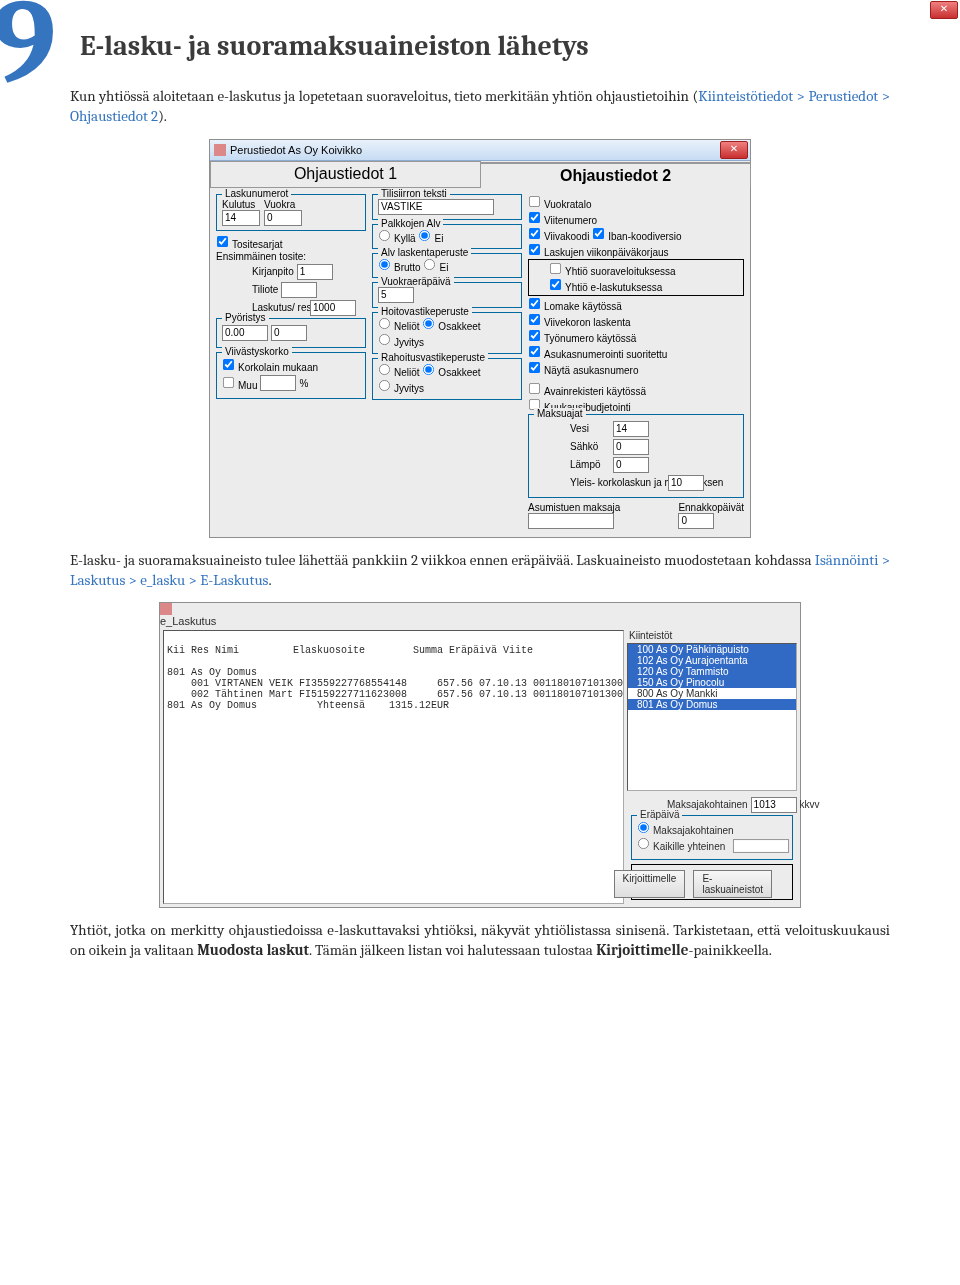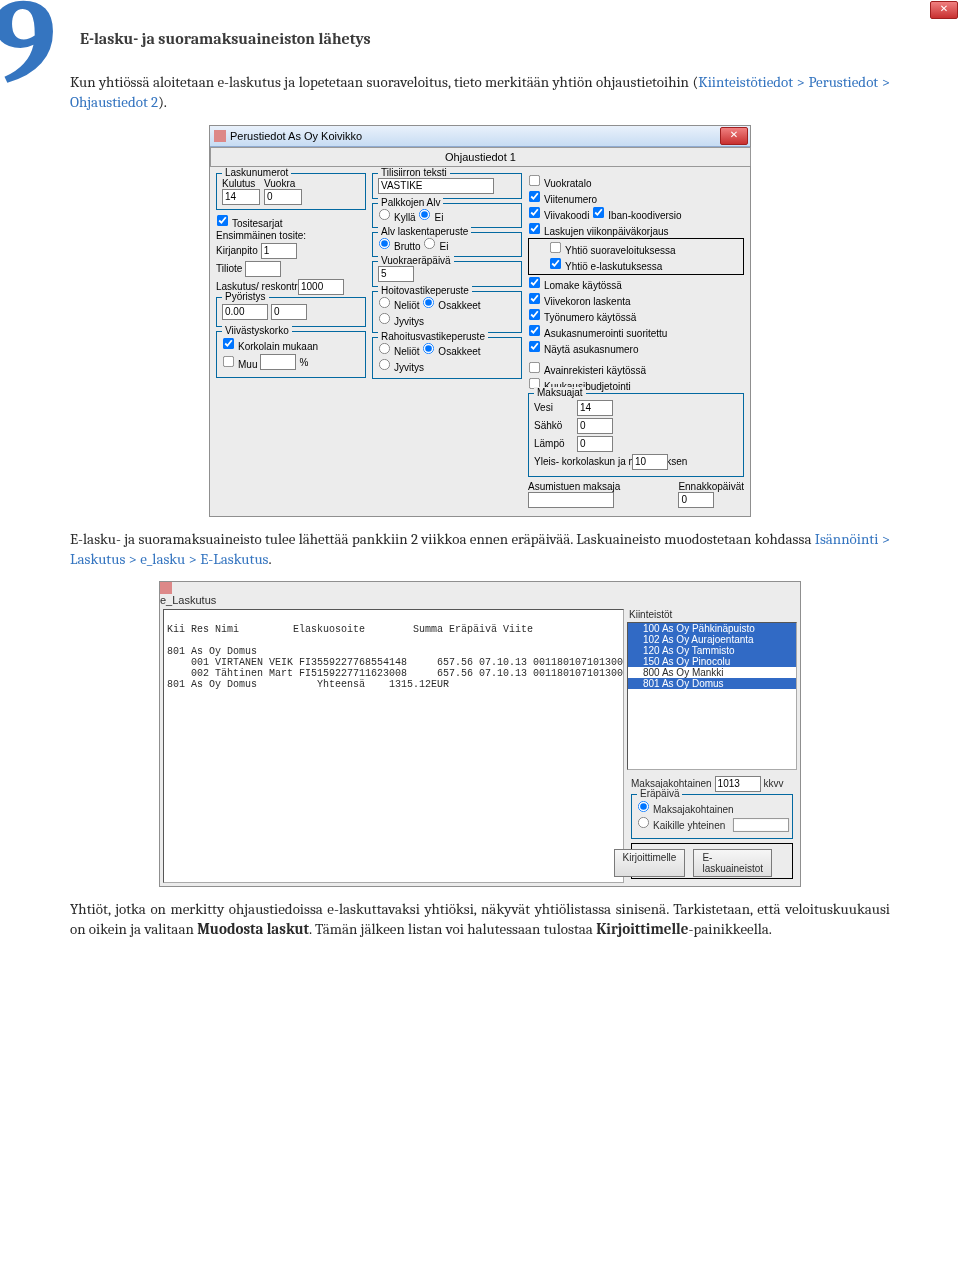--- a/index.html
+++ b/index.html
@@ -18,21 +18,21 @@
     position: absolute;
     left: -8px;
     top: -6px;
     font-size: 120px;
     font-weight: bold;
     color: #3575c0;
     line-height: 0.8;
     font-family: Cambria, Georgia, serif;
   }
   h1.title {
-    font-size: 16px;
+    font-size: 28px;
     font-weight: bold;
     color: #3b3b3b;
     margin: 0 0 24px 0;
     padding-left: 10px;
   }
   p.body {
     font-size: 15px;
     line-height: 1.35;
     margin: 12px 0;
     text-align: justify;
@@ -76,21 +76,21 @@
     border-bottom: 1px solid #989898;
   }
   .tab {
     flex: 1;
     text-align: center;
     padding: 3px 0;
     border: 1px solid #989898;
     border-bottom: none;
     background: #ececec;
     margin-right: -1px;
-    font-size: 11px;
+    font-size: 16px;
   }
   .tab.active { background: #ececec; font-weight: bold; border-top: 2px solid #989898; position:relative; top:1px; }
   .form-area {
     background: #ececec;
     padding: 6px;
     display: flex;
     gap: 6px;
     font-size: 10px;
   }
   .col { flex: 1; }
@@ -98,21 +98,21 @@
     border: 1px solid #0369a1;
     padding: 4px 5px;
     margin-bottom: 4px;
     position: relative;
   }
   .grp .gt {
     position: absolute; top: -7px; left: 5px;
     background: #ececec; padding: 0 3px; font-size: 10px;
   }
   .fld { display: flex; align-items: center; gap: 3px; margin: 2px 0; }
-  .fld label { white-space: nowrap; }
+  .fld label { white-space: nowrap; margin-left: 36px; }
   input.txt, .txtbox {
     border: 1px solid #808080;
     background: #fff;
     height: 14px;
     font-size: 10px;
     padding: 0 2px;
   }
   .radio, .check { margin: 1px 0; white-space: nowrap; }
   .radio input, .check input { margin: 0 3px 0 0; transform: scale(0.85); }
   .redbox {
@@ -149,21 +149,21 @@
     display: flex; flex-direction: column;
   }
   .klist-title { font-size: 10px; padding: 0 2px 2px 2px; }
   .klist {
     flex: 1;
     background: #fff;
     border: 1px inset #aaa;
     font-size: 10px;
     overflow: hidden;
   }
-  .klist .item { padding: 0 15px; }
+  .klist .item { padding: 0 9px; }
   .klist .item.sel { background: #316ac5; color: #fff; }
   .bottom-right {
     padding: 4px;
     font-size: 10px;
   }
   .bottom-right .fld { margin: 2px 0; }
   .btn {
     border: 1px solid #7a7a7a;
     background: linear-gradient(#f6f6f6,#dedede);
     padding: 2px 8px;
@@ -184,20 +184,21 @@
   </p>
 
   <div class="win" style="width:540px">
     <div class="titlebar">
       <div class="ticon"></div>
       <div class="wtitle">Perustiedot   As Oy Koivikko</div>
       <div class="closebtn">✕</div>
     </div>
     <div class="tabs">
       <div class="tab">Ohjaustiedot 1</div>
+      <div class="tab active">Ohjaustiedot 2</div>
     </div>
     <div class="form-area">
 
       <div class="col" style="flex:0 0 150px">
         <div class="grp">
           <div class="gt">Laskunumerot</div>
           <div style="display:flex;gap:4px">
             <div>
               <div>Kulutus</div>
               <input class="txt" style="width: 32px;" value="14">
@@ -213,21 +214,21 @@
         <div class="fld">
             <label>Kirjanpito</label>
             <input class="txt" style="width: 30px;" value="1">
           </div>
         <div class="fld">
             <label>Tiliote</label>
             <input class="txt" style="width: 30px;">
           </div>
         <div class="fld">
             <label style="width:55px">Laskutus/ reskontra</label>
-            <input class="txt" style="width: 40px; margin-left: 24px;" value="1000">
+            <input class="txt" style="width: 40px;" value="1000">
           </div>
         <div class="grp">
           <div class="gt">Pyöristys</div>
           <div class="fld">
             <input class="txt" style="width: 40px;" value="0.00">
             <input class="txt" style="width: 30px;" value="0">
           </div>
         </div>
         <div class="grp">
           <div class="gt">Viivästyskorko</div>

